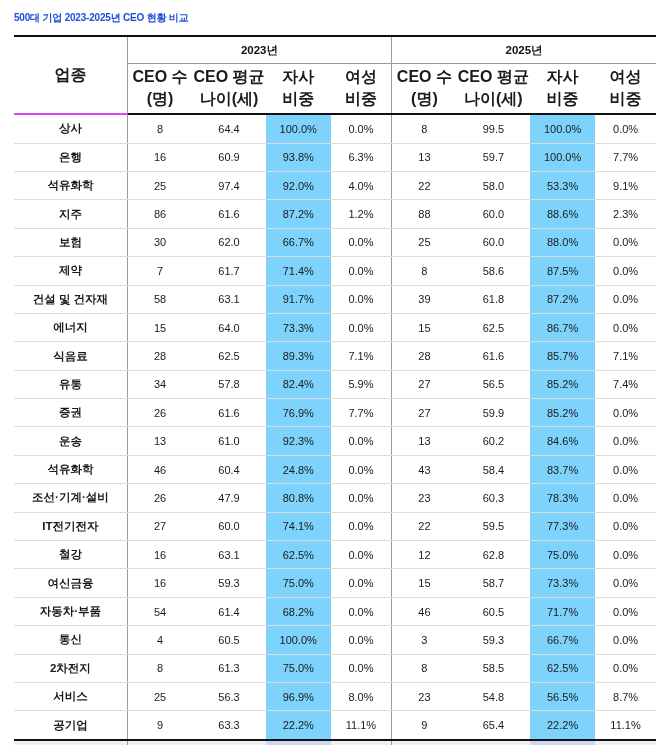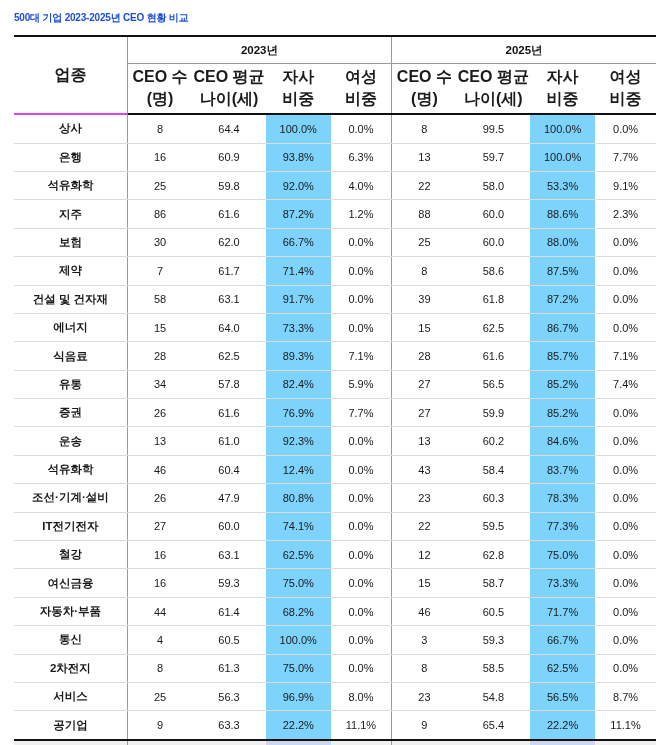--- a/index.html
+++ b/index.html
@@ -173,21 +173,21 @@
           <td class="shade">93.8%</td>
           <td>6.3%</td>
           <td class="vline-l">13</td>
           <td>59.7</td>
           <td class="shade">100.0%</td>
           <td>7.7%</td>
         </tr>
         <tr>
           <td class="ind">석유화학</td>
           <td class="vline-l">25</td>
-          <td>59.8</td>
+          <td>97.4</td>
           <td class="shade">92.0%</td>
           <td>4.0%</td>
           <td class="vline-l">22</td>
           <td>58.0</td>
           <td class="shade">53.3%</td>
           <td>9.1%</td>
         </tr>
         <tr>
           <td class="ind">지주</td>
           <td class="vline-l">86</td>
@@ -284,21 +284,21 @@
           <td>0.0%</td>
           <td class="vline-l">13</td>
           <td>60.2</td>
           <td class="shade">84.6%</td>
           <td>0.0%</td>
         </tr>
         <tr>
           <td class="ind">석유화학</td>
           <td class="vline-l">46</td>
           <td>60.4</td>
-          <td class="shade">12.4%</td>
+          <td class="shade">24.8%</td>
           <td>0.0%</td>
           <td class="vline-l">43</td>
           <td>58.4</td>
           <td class="shade">83.7%</td>
           <td>0.0%</td>
         </tr>
         <tr>
           <td class="ind">조선·기계·설비</td>
           <td class="vline-l">26</td>
           <td>47.9</td>
@@ -337,21 +337,21 @@
           <td>59.3</td>
           <td class="shade">75.0%</td>
           <td>0.0%</td>
           <td class="vline-l">15</td>
           <td>58.7</td>
           <td class="shade">73.3%</td>
           <td>0.0%</td>
         </tr>
         <tr>
           <td class="ind">자동차·부품</td>
-          <td class="vline-l">44</td>
+          <td class="vline-l">54</td>
           <td>61.4</td>
           <td class="shade">68.2%</td>
           <td>0.0%</td>
           <td class="vline-l">46</td>
           <td>60.5</td>
           <td class="shade">71.7%</td>
           <td>0.0%</td>
         </tr>
         <tr>
           <td class="ind">통신</td>

